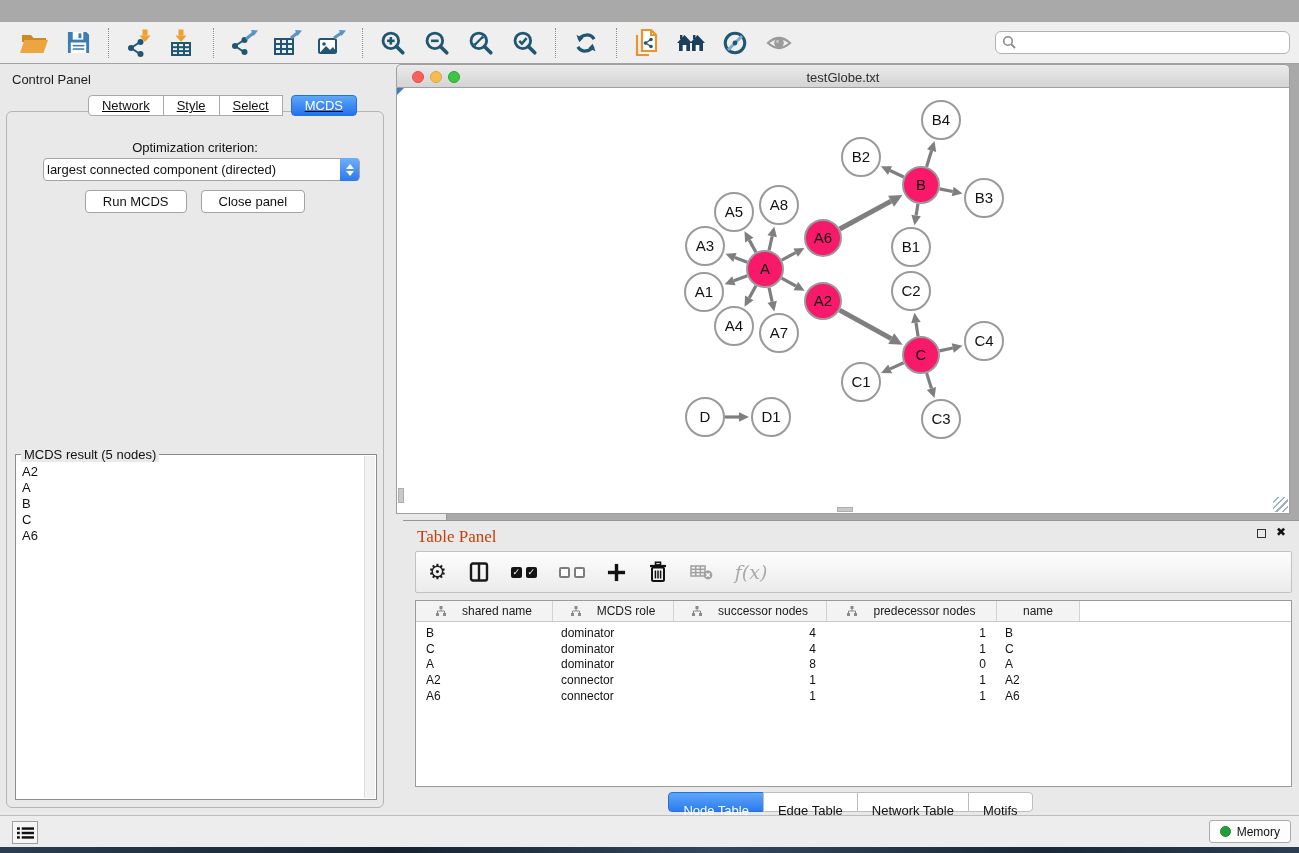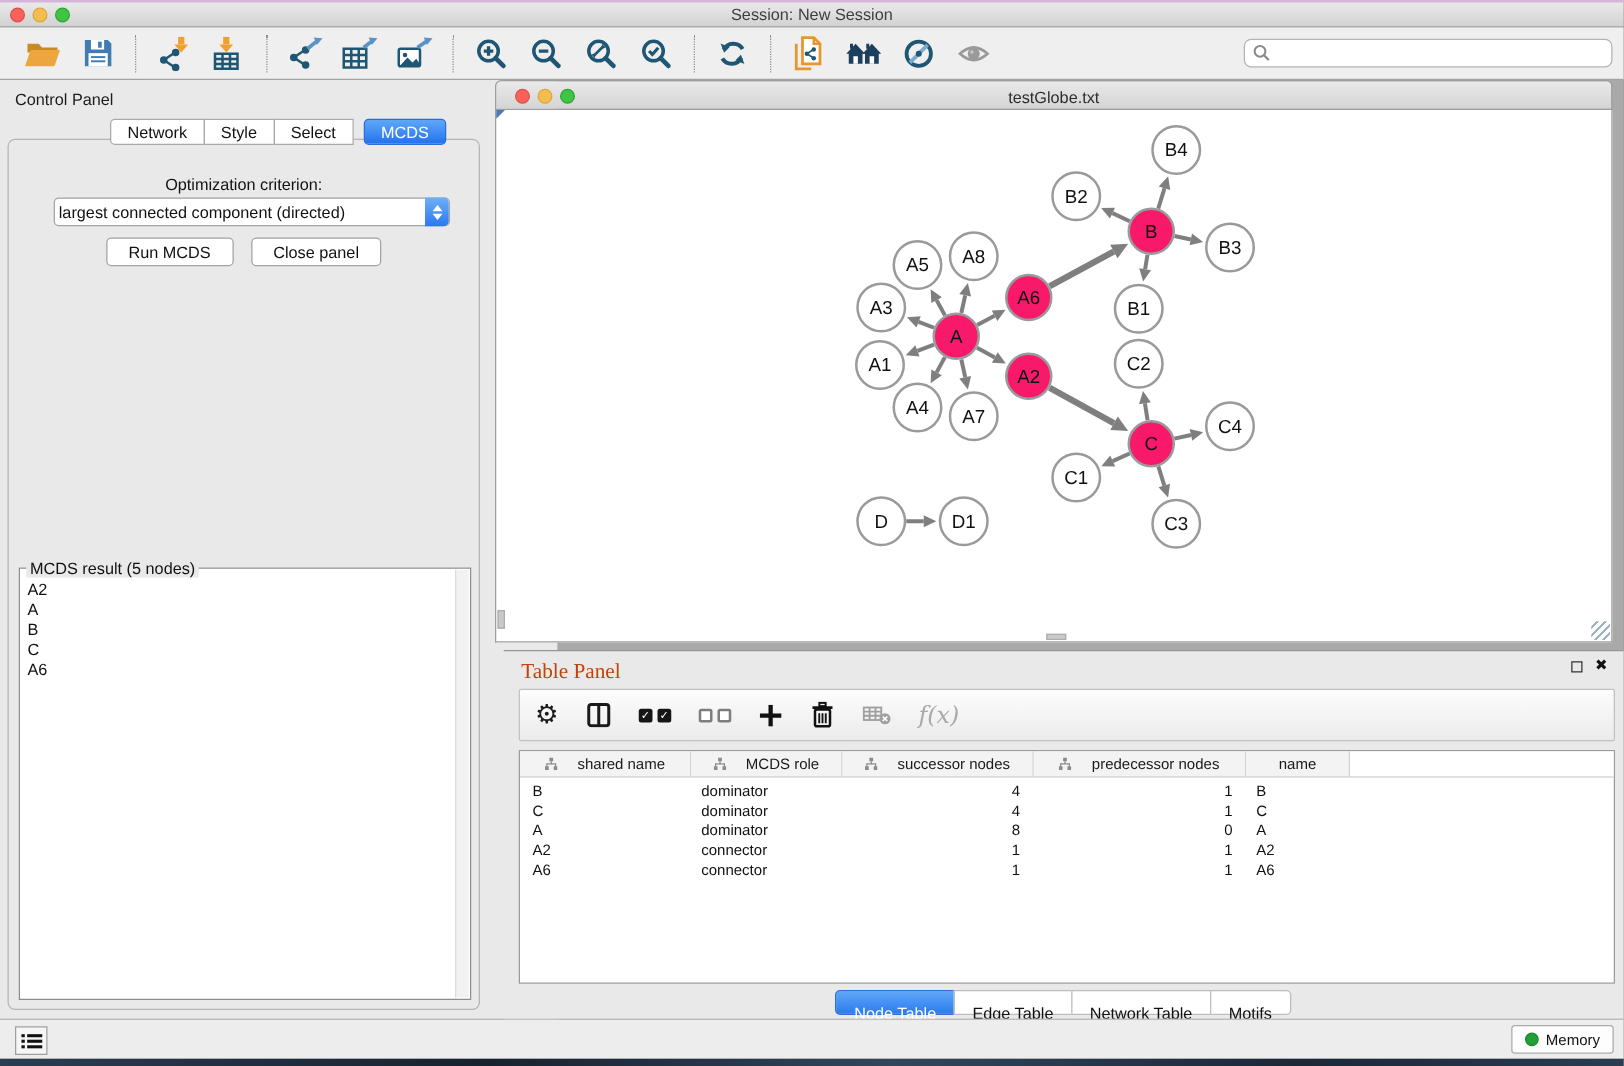--- a/index.html
+++ b/index.html
@@ -28,21 +28,21 @@
 
   
   .workspace { position:absolute; left:0; top:64px; width:1299px; height:751px; background:#a9a9a9; }
 
   
   .cpanel { position:absolute; left:0; top:0; width:447px; height:751px; background:#e9e9e9; border-right:1px solid #969696; }
   .cp-title { position:absolute; left:12px; top:8px; font-size:13px; color:#1c1c1c; }
   .win-float { position:absolute; top:10px; width:9px; height:9px; border:1.5px solid #333; }
   .win-close { position:absolute; top:6px; font-size:12px; font-weight:bold; color:#111; }
   .cpanel .win-float { right:28px; } .cpanel .win-close { right:9px; }
-  .cp-tabs { position:absolute; left:0; top:31px; width:100%; display:flex; justify-content:center; z-index:2; }
+  .cp-tabs { position:absolute; left:0; top:31px; width:100%; display:flex; justify-content:center; z-index:2;text-decoration:underline; }
   .cp-tab { height:21px; line-height:19px; padding:0 13px; font-size:13px; background:#fff;
     border:1px solid #a9a9a9; margin-left:-1px; color:#111; }
   .cp-tab:first-child { border-radius:4px 0 0 4px; }
   .cp-tab.active { background:linear-gradient(#5fa7f7,#2272ef); color:#fff; border:1px solid #2a6fd8; border-radius:4px; margin-left:8px; }
   .cp-box { position:absolute; left:6px; top:47px; width:378px; height:697px; border:1px solid #b5b5b5; border-radius:6px; }
   .cp-optlabel { position:absolute; left:0; top:28px; width:100%; text-align:center; font-size:13px; color:#111; }
   .cp-select { position:absolute; left:36px; top:46px; width:317px; height:23px; background:#fff;
     border:1px solid #a3a3a3; border-radius:4px; font-size:13px; line-height:21px; padding-left:3px; color:#111; }
   .cp-stepper { position:absolute; right:0; top:-1px; width:19px; height:23px; border-radius:0 4px 4px 0;
     background:linear-gradient(#6fb0f8,#2b78f0); display:flex; flex-direction:column; align-items:center; justify-content:center; gap:2px; }
@@ -110,26 +110,20 @@
   .desktop-strip { position:absolute; left:0; top:847px; width:1299px; height:6px;
     background:linear-gradient(90deg,#2b3d51,#16222f 30%,#33465c 55%,#1a2837 80%,#2b3d51); }
 
   svg text { font-family:"Liberation Sans","DejaVu Sans",sans-serif; }
 </style>
 </head>
 <body>
 
 <div class="app">
 
-  <div class="titlebar">
-    <span class="tl red"></span>
-    <span class="tl yel"></span>
-    <span class="tl grn"></span>
-    <div class="title">Session: New Session</div>
-  </div>
 
   <div class="toolbar">
     <span class="tbtn">
       <svg width="30" height="26" viewBox="0 0 30 26">
         <path fill="#c98a24" d="M3 5h9l2.5 3H27v4H3z"></path>
           <path fill="#eda63f" d="M1 23l4.5-13H29l-4.5 13z"></path>
       </svg>
     </span>
     <span class="tbtn">
       <svg width="25" height="25" viewBox="0 0 26 26">

